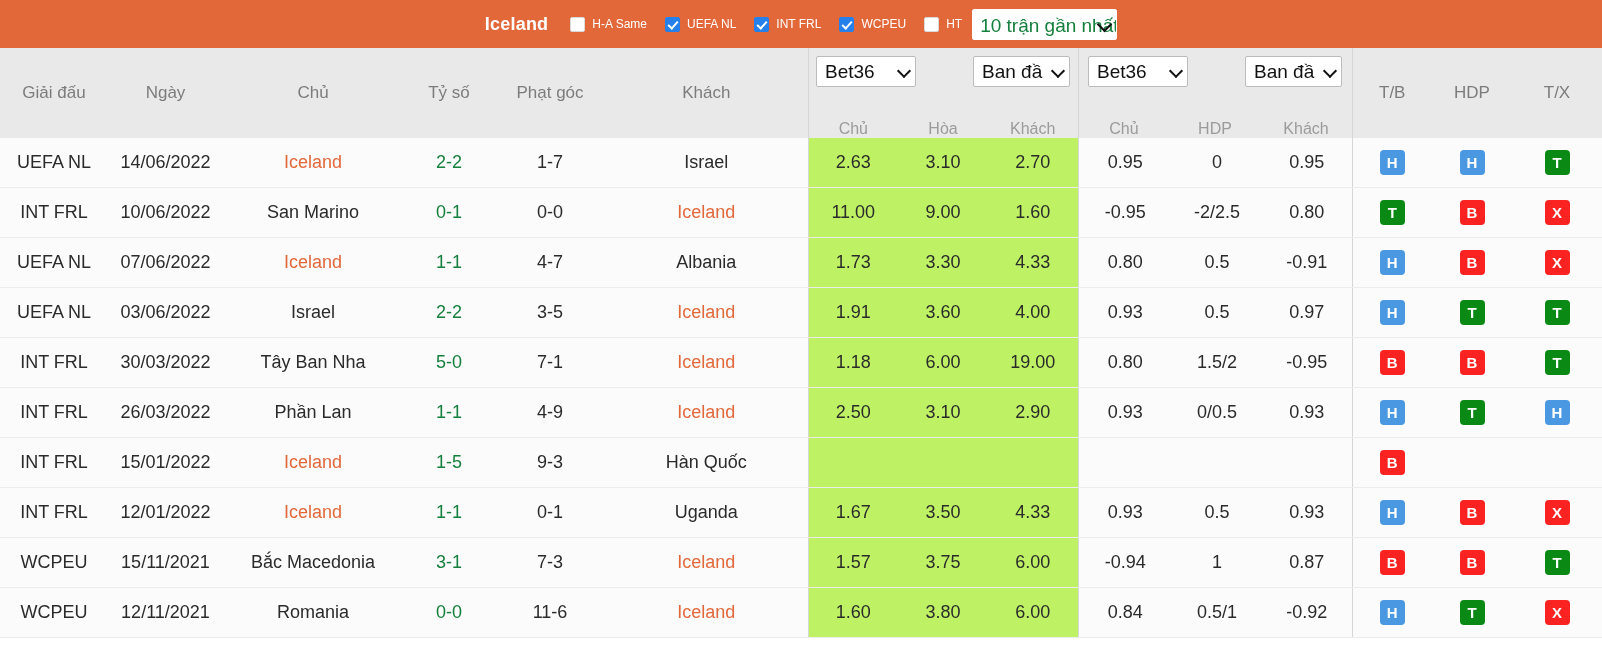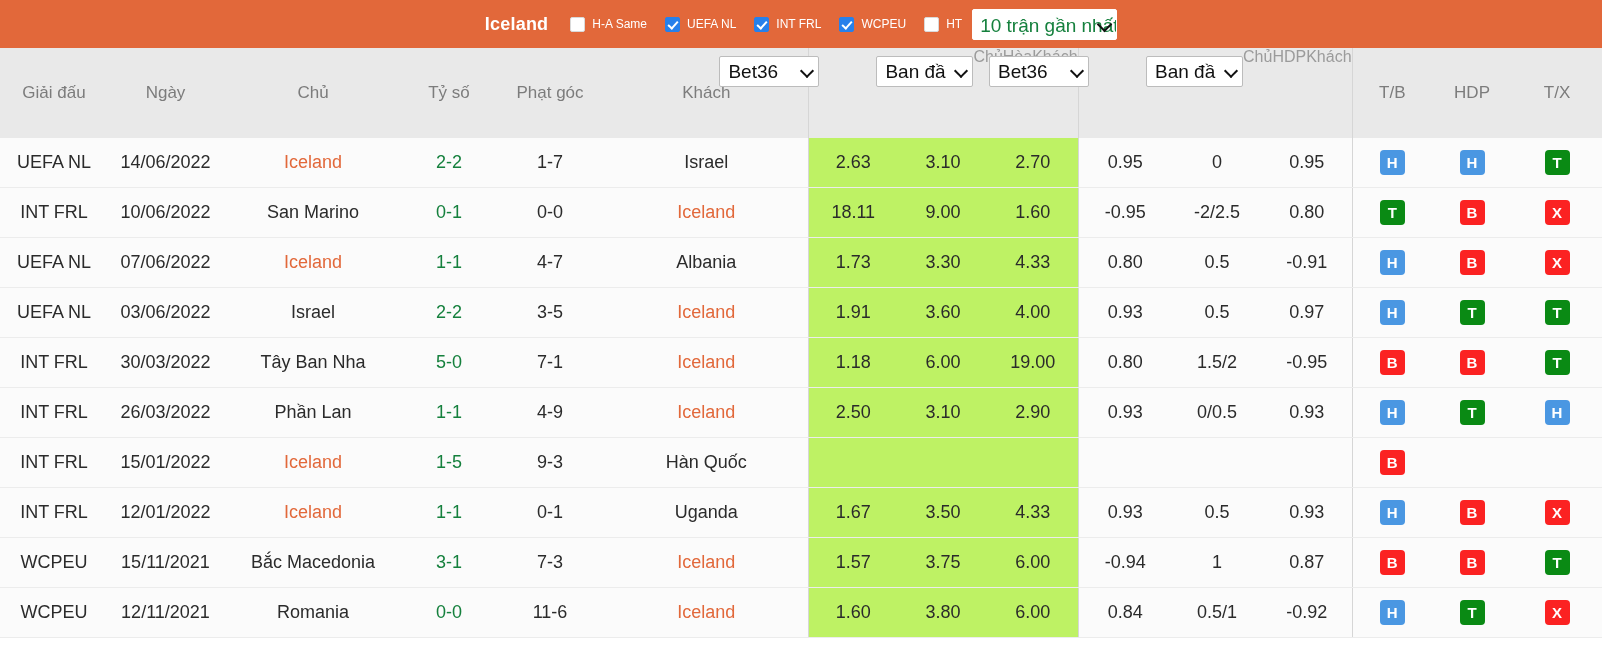--- a/index.html
+++ b/index.html
@@ -63,22 +63,22 @@
   }
   thead tr.hdr-main th{
     background:#e9e9e9;height:90px;vertical-align:middle;
     font-weight:normal;color:#7c7c7c;font-size:17px;
     padding:0;
   }
   thead th.grp{
     background:#e9e9e9;padding:0;vertical-align:top;
   }
   .grp-box{
-    height:90px;display:flex;flex-direction:row;
-    justify-content:flex-end;box-sizing:border-box;
+    height:90px;display:flex;flex-direction:column;
+    justify-content:space-between;box-sizing:border-box;
   }
   .grp-selects{
     display:flex;justify-content:center;gap:14px;
     padding-top:8px;padding-bottom:4px;
   }
   .mini-sel{
     background:#fff;border:1px solid #bcbcbc;border-radius:2px;
     height:31px;box-sizing:border-box;position:relative;
     display:flex;align-items:center;padding:0 22px 0 8px;
     font-size:19px;color:#111;white-space:nowrap;overflow:hidden;
@@ -247,21 +247,21 @@
           <td><span class="badge b-H">H</span></td>
           <td><span class="badge b-T">T</span></td>
         </tr>
         <tr>
           <td class="first-col">INT FRL</td>
           <td>10/06/2022</td>
           <td>San Marino</td>
           <td class="score">0-1</td>
           <td>0-0</td>
           <td class="team-hi">Iceland</td>
-          <td class="hl vline">18.11</td>
+          <td class="hl vline">11.00</td>
           <td class="hl">9.00</td>
           <td class="hl">1.60</td>
           <td class="vline">-0.95</td>
           <td>-2/2.5</td>
           <td>0.80</td>
           <td class="vline"><span class="badge b-T">T</span></td>
           <td><span class="badge b-B">B</span></td>
           <td><span class="badge b-X">X</span></td>
         </tr>
         <tr>

